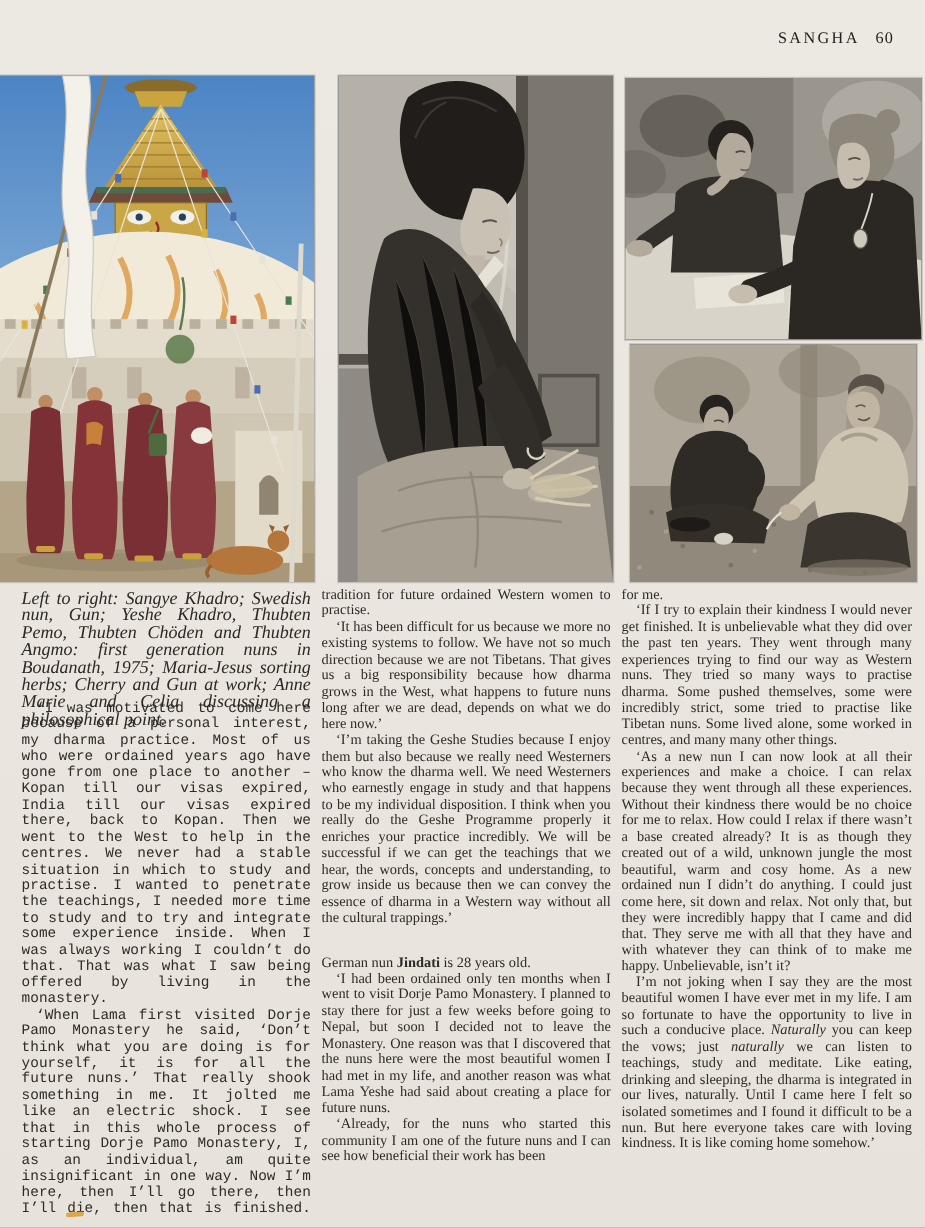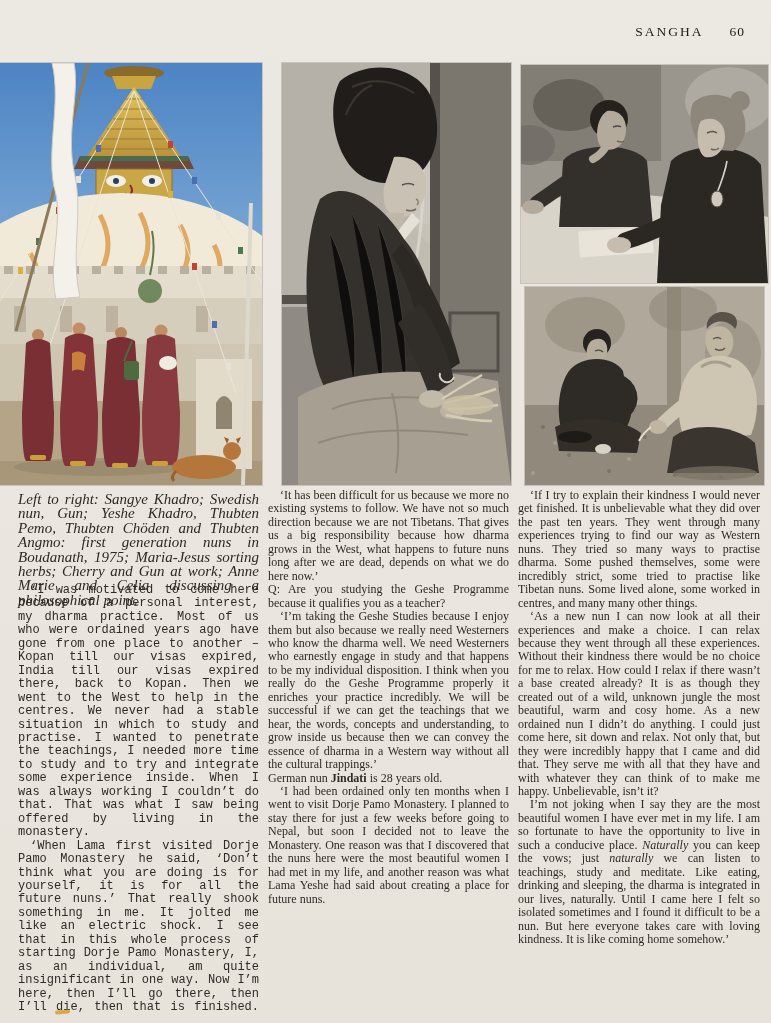--- a/index.html
+++ b/index.html
@@ -6,21 +6,21 @@
   .page{
     position:relative;width:771px;height:1023px;margin:0 auto;
     background:linear-gradient(180deg,#ece9e2 0%,#eae6df 55%,#e7e3db 100%);
     overflow:hidden;
     font-family:"Liberation Serif","DejaVu Serif",serif;
     color:#2e2a26;
   }
   .header{
     position:absolute;top:24px;right:26px;
     font-size:13.5px;letter-spacing:1px;color:#23201c;
-    display:flex;gap:26px;align-items:baseline;
+    display:flex;gap:13px;align-items:baseline;
   }
   .header .mag{letter-spacing:2px;}
   .photo{position:absolute;overflow:hidden;background:#777;box-shadow:0 0 0 1px rgba(90,85,75,.25);}
   .photo svg{display:block;}
   #photo-stupa{left:0;top:63px;width:262px;height:422px;}
   #photo-herbs{left:282px;top:63px;width:229px;height:422px;}
   #photo-work{left:521px;top:65px;width:247px;height:218px;}
   #photo-discuss{left:525px;top:287px;width:239px;height:198px;}
 
   .caption{
@@ -30,21 +30,21 @@
   }
   .col{
     position:absolute;width:241px;overflow:hidden;
     font-size:12px;line-height:13.45px;text-align:justify;
   }
   #col-1{left:18px;top:584px;height:430px;font-family:Liberation Mono, monospace;}
   #col-2{left:268px;top:489px;height:528px;}
   #col-3{left:518px;top:489px;width:242px;height:528px;}
   .col p{margin:0;}
   .col p.indent{text-indent:12px;}
-  .col p.gap{margin-top:0;}
+  .col p.gap{margin-top:24px;}
   .col .b{font-weight:bold;}
   .col .i{font-style:italic;margin-top:32px;}
   .hl-mark{
     position:absolute;left:55px;top:1010px;width:15px;height:4px;
     background:#d8a13c;transform:rotate(-4deg);border-radius:2px;opacity:.9;
   }
 </style>
 </head>
 <body>
 
@@ -327,26 +327,28 @@
     </svg>
   </figure>
 
   <div class="caption">Left to right: Sangye Khadro; Swedish nun, Gun; Yeshe Khadro, Thubten Pemo, Thubten Chöden and Thubten Angmo: first generation nuns in Boudanath, 1975; Maria-Jesus sorting herbs; Cherry and Gun at work; Anne Marie and Celia discussing a philosophical point.</div>
 
   <div class="col" id="col-1">
       <p class="indent"><span>‘I was motivated to come here because of a personal interest, my dharma practice. Most of us who were ordained years ago have gone from one place to another – Kopan till our visas expired, India till our visas expired there, back to Kopan. Then we went to the West to help in the centres. We never had a stable situation in which to study and practise. I wanted to penetrate the teachings, I needed more time to study and to try and integrate some experience inside. When I was always working I couldn’t do that. That was what I saw being offered by living in the monastery.</span></p>
       <p class="indent"><span>‘When Lama first visited Dorje Pamo Monastery he said, ‘Don’t think what you are doing is for yourself, it is for all the future nuns.’ That really shook something in me. It jolted me like an electric shock. I see that in this whole process of starting Dorje Pamo Monastery, I, as an individual, am quite insignificant in one way. Now I’m here, then I’ll go there, then I’ll die, then that is finished. But Dorje Pamo is an entity that will survive longer than that. There will be a lot of women who will benefit from coming here and a lot of people outside who will benefit from the nuns going out to teach and so on. I started to have a longer vision of our work. My own dharma practice is nice but really the important thing is that we get Dorje Pamo on its feet and that we set up a</span></p>
     </div>
   <div class="col" id="col-2">
+      <p class=""><span>tradition for future ordained Western women to practise.</span></p>
       <p class="indent"><span>‘It has been difficult for us because we more no existing systems to follow. We have not so much direction because we are not Tibetans. That gives us a big responsibility because how dharma grows in the West, what happens to future nuns long after we are dead, depends on what we do here now.’</span></p>
-      <p class=""><span>Q: Are you studying the Geshe Programme because it qualifies you as a teacher?</span></p>
       <p class="indent"><span>‘I’m taking the Geshe Studies because I enjoy them but also because we really need Westerners who know the dharma well. We need Westerners who earnestly engage in study and that happens to be my individual disposition. I think when you really do the Geshe Programme properly it enriches your practice incredibly. We will be successful if we can get the teachings that we hear, the words, concepts and understanding, to grow inside us because then we can convey the essence of dharma in a Western way without all the cultural trappings.’</span></p>
       <p class=" gap"><span>German nun </span><span class="b">Jindati</span><span> is 28 years old.</span></p>
       <p class="indent"><span>‘I had been ordained only ten months when I went to visit Dorje Pamo Monastery. I planned to stay there for just a few weeks before going to Nepal, but soon I decided not to leave the Monastery. One reason was that I discovered that the nuns here were the most beautiful women I had met in my life, and another reason was what Lama Yeshe had said about creating a place for future nuns.</span></p>
+      <p class="indent"><span>‘Already, for the nuns who started this community I am one of the future nuns and I can see how beneficial their work has been</span></p>
     </div>
   <div class="col" id="col-3">
+      <p class=""><span>for me.</span></p>
       <p class="indent"><span>‘If I try to explain their kindness I would never get finished. It is unbelievable what they did over the past ten years. They went through many experiences trying to find our way as Western nuns. They tried so many ways to practise dharma. Some pushed themselves, some were incredibly strict, some tried to practise like Tibetan nuns. Some lived alone, some worked in centres, and many many other things.</span></p>
       <p class="indent"><span>‘As a new nun I can now look at all their experiences and make a choice. I can relax because they went through all these experiences. Without their kindness there would be no choice for me to relax. How could I relax if there wasn’t a base created already? It is as though they created out of a wild, unknown jungle the most beautiful, warm and cosy home. As a new ordained nun I didn’t do anything. I could just come here, sit down and relax. Not only that, but they were incredibly happy that I came and did that. They serve me with all that they have and with whatever they can think of to make me happy. Unbelievable, isn’t it?</span></p>
       <p class="indent"><span>I’m not joking when I say they are the most beautiful women I have ever met in my life. I am so fortunate to have the opportunity to live in such a conducive place. </span><span class="i">Naturally</span><span> you can keep the vows; just </span><span class="i">naturally</span><span> we can listen to teachings, study and meditate. Like eating, drinking and sleeping, the dharma is integrated in our lives, naturally. Until I came here I felt so isolated sometimes and I found it difficult to be a nun. But here everyone takes care with loving kindness. It is like coming home somehow.’</span></p>
     </div>
 
   <div class="hl-mark"></div>
 </div>
 
 </body></html>

